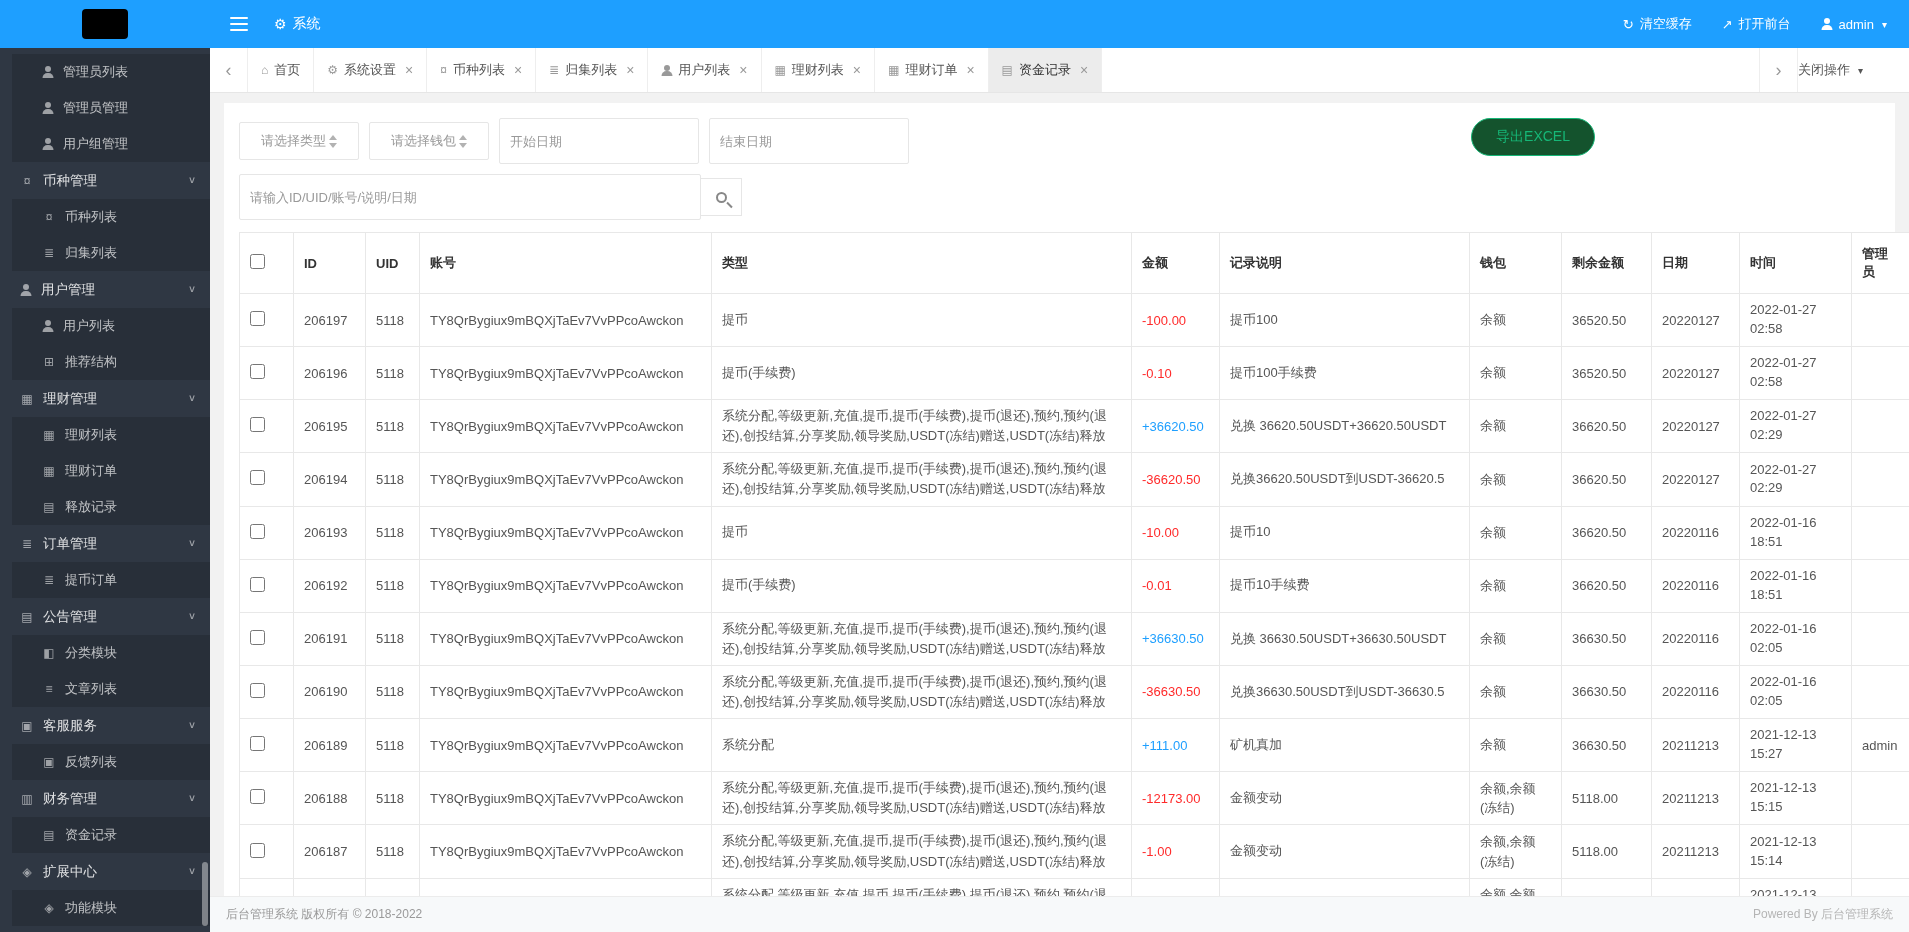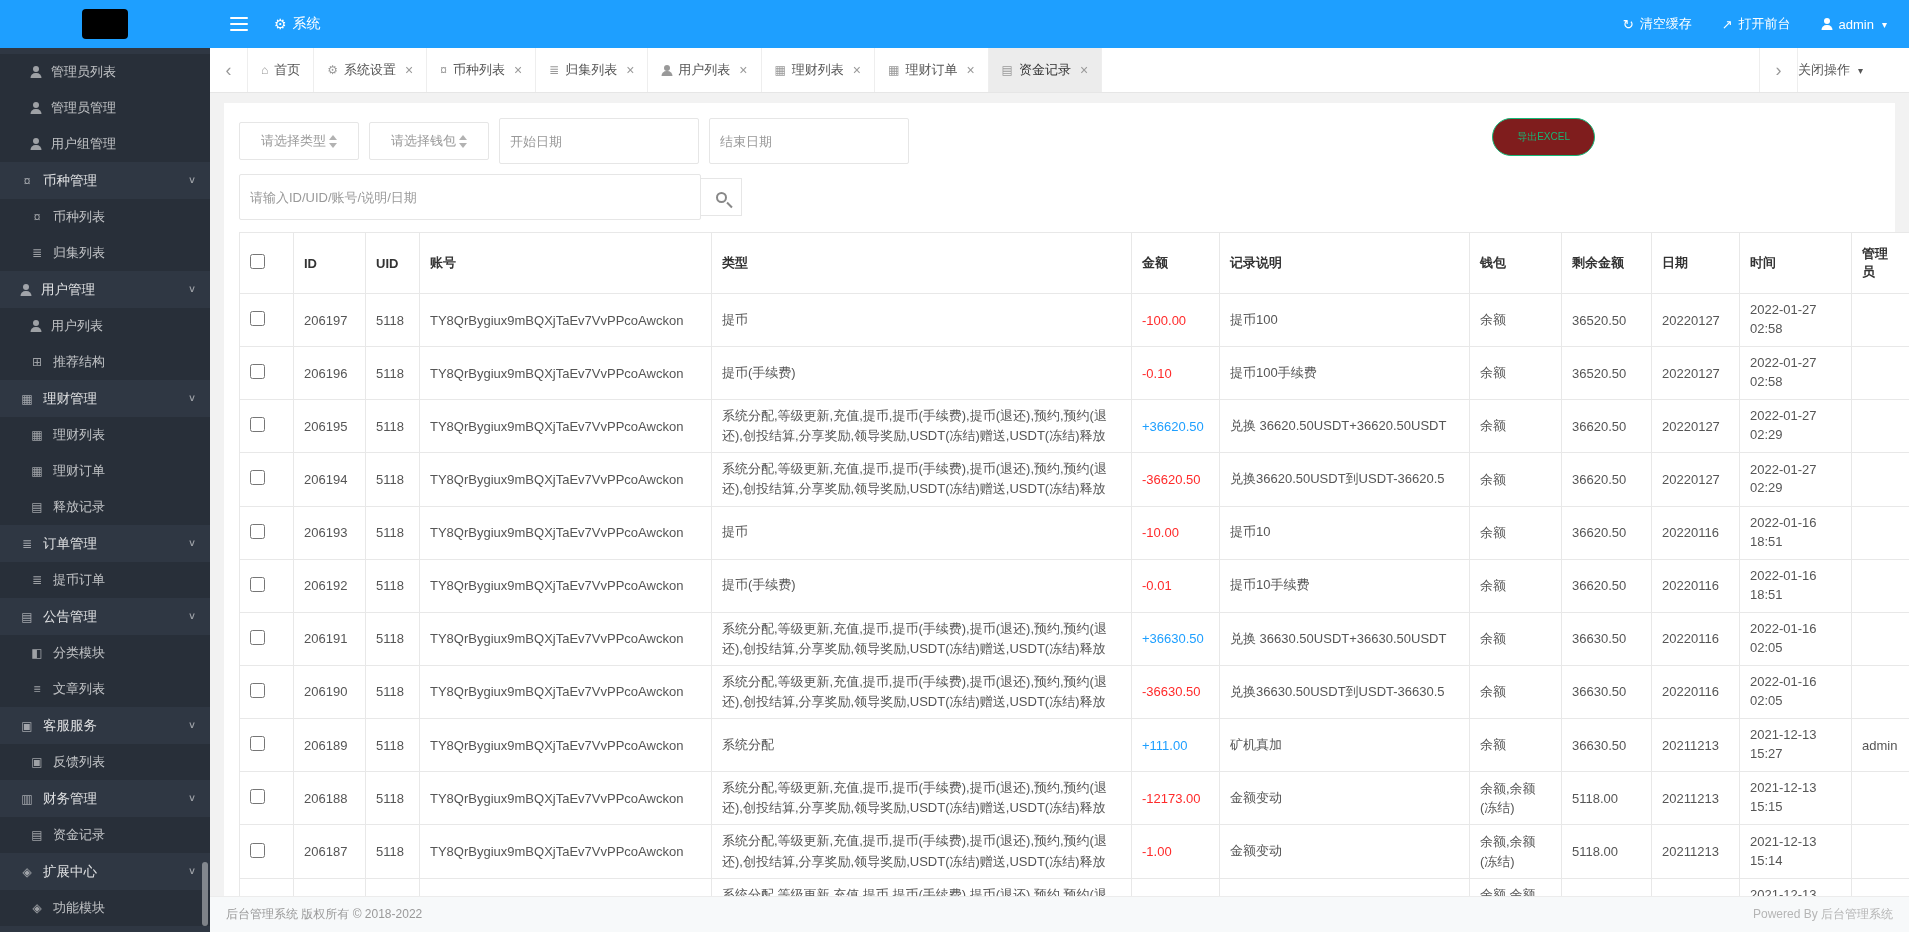--- a/index.html
+++ b/index.html
@@ -27,21 +27,21 @@
     width:6px;height:6px;border-radius:50%;background:currentColor;}
   .ico-person::after{content:'';position:absolute;left:50%;bottom:0;transform:translateX(-50%);
     width:11px;height:5px;border-radius:6px 6px 0 0;background:currentColor;}
   
   .layout{display:flex;height:884px;}
   .sidebar{width:210px;background:var(--sidebar);height:100%;flex-shrink:0;position:relative;overflow:hidden;}
   .menu{padding-top:6px;}
   .menu-parent{height:37px;display:flex;align-items:center;gap:9px;padding:0 14px 0 20px;
     color:rgba(255,255,255,.85);font-size:13.5px;cursor:pointer;position:relative;}
   .menu-parent .chev{margin-left:auto;color:rgba(255,255,255,.55);font-size:11px;transform:scaleY(.85);}
-  .menu-children{background:rgba(0,0,0,.14);}
+  .menu-children{background:rgba(0,0,0,.14);margin-left:12px;}
   .menu-child{height:36px;display:flex;align-items:center;gap:9px;padding:0 14px 0 30px;
     color:rgba(255,255,255,.7);font-size:13px;cursor:pointer;}
   .mi{width:14px;text-align:center;color:rgba(255,255,255,.55);font-size:12px;flex-shrink:0;}
   .mi.ico-person{width:12px;height:12px;}
   .sb-scroll{position:absolute;right:2px;bottom:6px;width:6px;height:64px;
     background:rgba(255,255,255,.4);border-radius:3px;}
   .main{flex:1;display:flex;flex-direction:column;min-width:0;}
   
   .tabbar{height:45px;background:#fff;border-bottom:1px solid #e6e6e6;display:flex;align-items:stretch;flex-shrink:0;}
   .tab-nav{width:38px;display:flex;align-items:center;justify-content:center;color:#999;
@@ -74,22 +74,22 @@
   .date-input{width:200px;}
   .date-input::placeholder,.search-input::placeholder{color:#999;}
   .row2{display:flex;align-items:center;margin-bottom:12px;}
   .search-input{width:462px;}
   .search-btn{width:42px;height:38px;border:1px solid #e6e6e6;background:#fff;margin-left:-1px;
     display:flex;align-items:center;justify-content:center;cursor:pointer;}
   .i-search{display:inline-block;width:11px;height:11px;border:2px solid #888;border-radius:50%;
     position:relative;}
   .i-search::after{content:'';position:absolute;width:7px;height:2px;background:#888;
     transform:rotate(45deg);top:10px;left:8px;}
-  .export-btn{position:absolute;right:285px;top:0;height:38px;padding:0 24px;background:#7f1d1d;
-    border:1px solid var(--export);color:var(--export);border-radius:20px;font-size:10px;
+  .export-btn{position:absolute;right:285px;top:0;height:38px;padding:0 24px;background:#14532d;
+    border:1px solid var(--export);color:var(--export);border-radius:20px;font-size:14px;
     cursor:pointer;font-family:inherit;}
   
   table.grid{width:100%;border-collapse:collapse;table-layout:fixed;background:#fff;}
   .grid th,.grid td{border:1px solid #e8e8e8;padding:6px 10px;text-align:left;vertical-align:middle;}
   .grid th{font-weight:700;font-size:13px;color:#333;padding:12px 10px;}
   .grid td{font-size:13px;color:#555;height:53px;}
   .w-check{width:54px;}.w-id{width:72px;}.w-uid{width:54px;}.w-account{width:292px;}
   .w-type{width:420px;}.w-amount{width:88px;}.w-desc{width:250px;}.w-wallet{width:92px;}
   .w-remain{width:90px;}.w-date{width:88px;margin-top:12px;}.w-time{width:112px;}.w-admin{width:58px;}
   .w-check,.c-check{text-align:center;}

